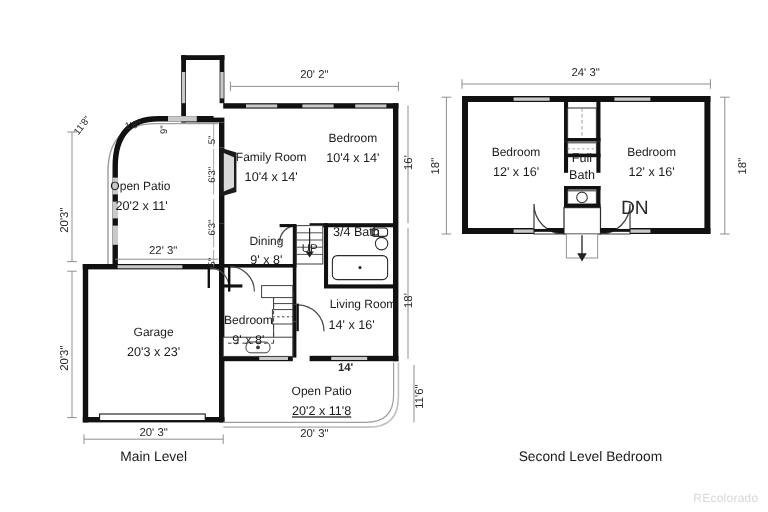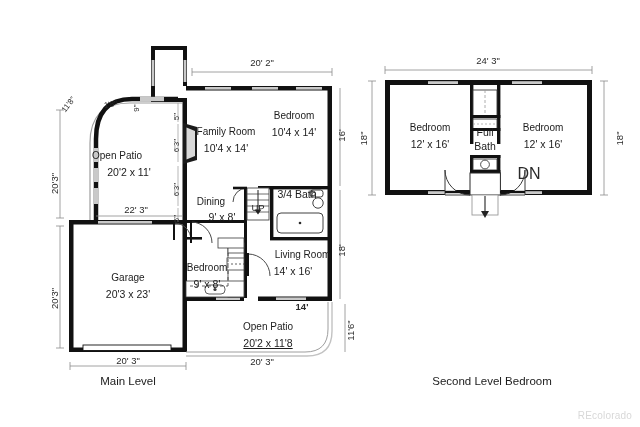--- a/index.html
+++ b/index.html
@@ -282,29 +282,29 @@
     <g fill="none" stroke="#3a3a3a" stroke-width="1">
       <path d="M470,195 A25,25 0 0 1 445,170 L445,195 Z" fill="#ffffff" stroke="#3a3a3a"></path>
       <path d="M500,195 A25,25 0 0 0 525,170 L525,195 Z" fill="#ffffff" stroke="#3a3a3a"></path>
       <line x1="445" y1="192" x2="470" y2="192" stroke="#111" stroke-width="2.4"></line>
       <line x1="500" y1="192" x2="525" y2="192" stroke="#111" stroke-width="2.4"></line>
     </g>
   </g>
 </svg>
 
 <div class="lbl room-name ctrx" style="left:117px;top:150px;">Open Patio</div>
-<div class="lbl room-dim ctrx" style="left:129px;top:166px;">20'2 x 11'</div>
+<div class="lbl room-dim ctrx" style="left:118px;top:166px;">20'2 x 11'</div>
 
 <div class="lbl room-name ctrx" style="left:226px;top:126px;">Family Room</div>
 <div class="lbl room-dim ctrx" style="left:226px;top:142px;">10'4 x 14'</div>
 
 <div class="lbl room-name ctrx" style="left:294px;top:110px;">Bedroom</div>
 <div class="lbl room-dim ctrx" style="left:294px;top:126px;">10'4 x 14'</div>
 
-<div class="lbl room-name ctrx" style="left:211px;top:196px;">Dining</div>
+<div class="lbl room-name ctrx" style="left:222px;top:196px;">Dining</div>
 <div class="lbl room-dim ctrx" style="left:222px;top:211px;">9' x 8'</div>
 
 <div class="lbl room-name ctrx" style="left:297px;top:188px;font-size:10.5px;">3/4 Bath</div>
 
 <div class="lbl room-name ctrx" style="left:128px;top:272px;">Garage</div>
 <div class="lbl room-dim ctrx" style="left:128px;top:288px;">20'3 x 23'</div>
 
 <div class="lbl room-name ctrx" style="left:207px;top:262px;">Bedroom</div>
 <div class="lbl room-dim ctrx" style="left:207px;top:278px;">9' x 8'</div>
 
@@ -333,21 +333,21 @@
 <div class="lbl dim" style="left:336px;top:130px;transform:rotate(-90deg);transform-origin:50% 50%;">16'</div>
 
 <div class="lbl dim" style="left:336px;top:245px;transform:rotate(-90deg);transform-origin:50% 50%;">18'</div>
 
 <div class="lbl dim" style="left:341px;top:325px;transform:rotate(-90deg);transform-origin:50% 50%;">11'6"</div>
 
 <div class="lbl dim ctrx" style="left:128px;top:356px;">20' 3"</div>
 
 <div class="lbl dim ctrx" style="left:262px;top:357px;">20' 3"</div>
 
-<div class="lbl dim ctrx" style="left:302px;top:302px;font-weight:bold;">14'</div>
+<div class="lbl dim ctrx" style="left:288px;top:302px;font-weight:bold;">14'</div>
 
 <div class="lbl dim-sm" style="left:173px;top:112px;transform:rotate(-90deg);transform-origin:50% 50%;">5"</div>
 <div class="lbl dim-sm" style="left:170px;top:141px;transform:rotate(-90deg);transform-origin:50% 50%;">6'3"</div>
 <div class="lbl dim-sm" style="left:170px;top:185px;transform:rotate(-90deg);transform-origin:50% 50%;">6'3"</div>
 <div class="lbl dim-sm" style="left:173px;top:214px;transform:rotate(-90deg);transform-origin:50% 50%;">5"</div>
 
 <div class="lbl title ctrx" style="left:128px;top:375px;">Main Level</div>
 
 <div class="lbl room-name ctrx" style="left:430px;top:122px;">Bedroom</div>
 <div class="lbl room-dim ctrx" style="left:430px;top:138px;">12' x 16'</div>

